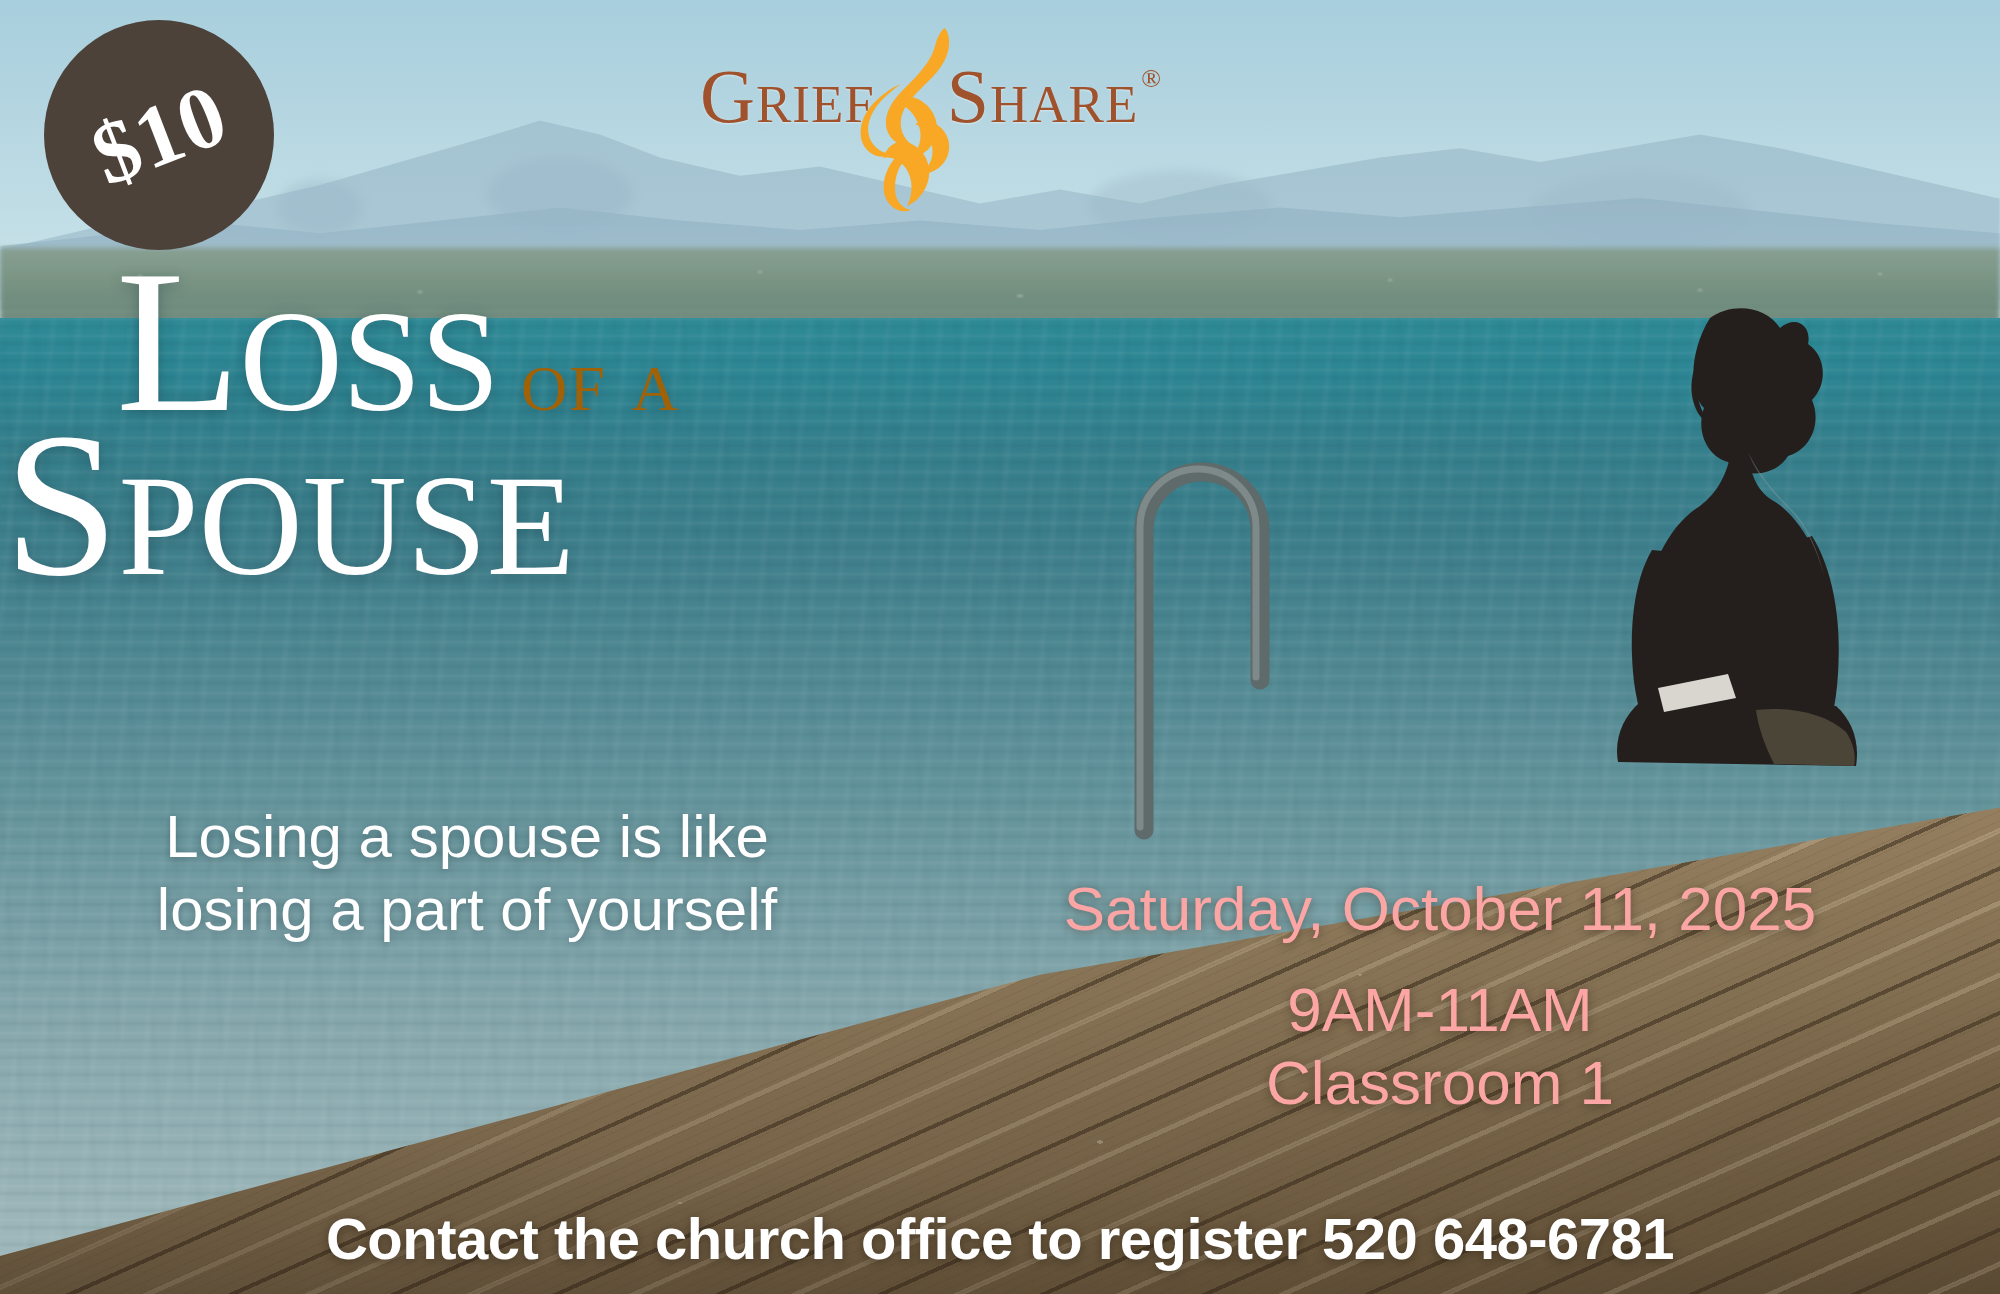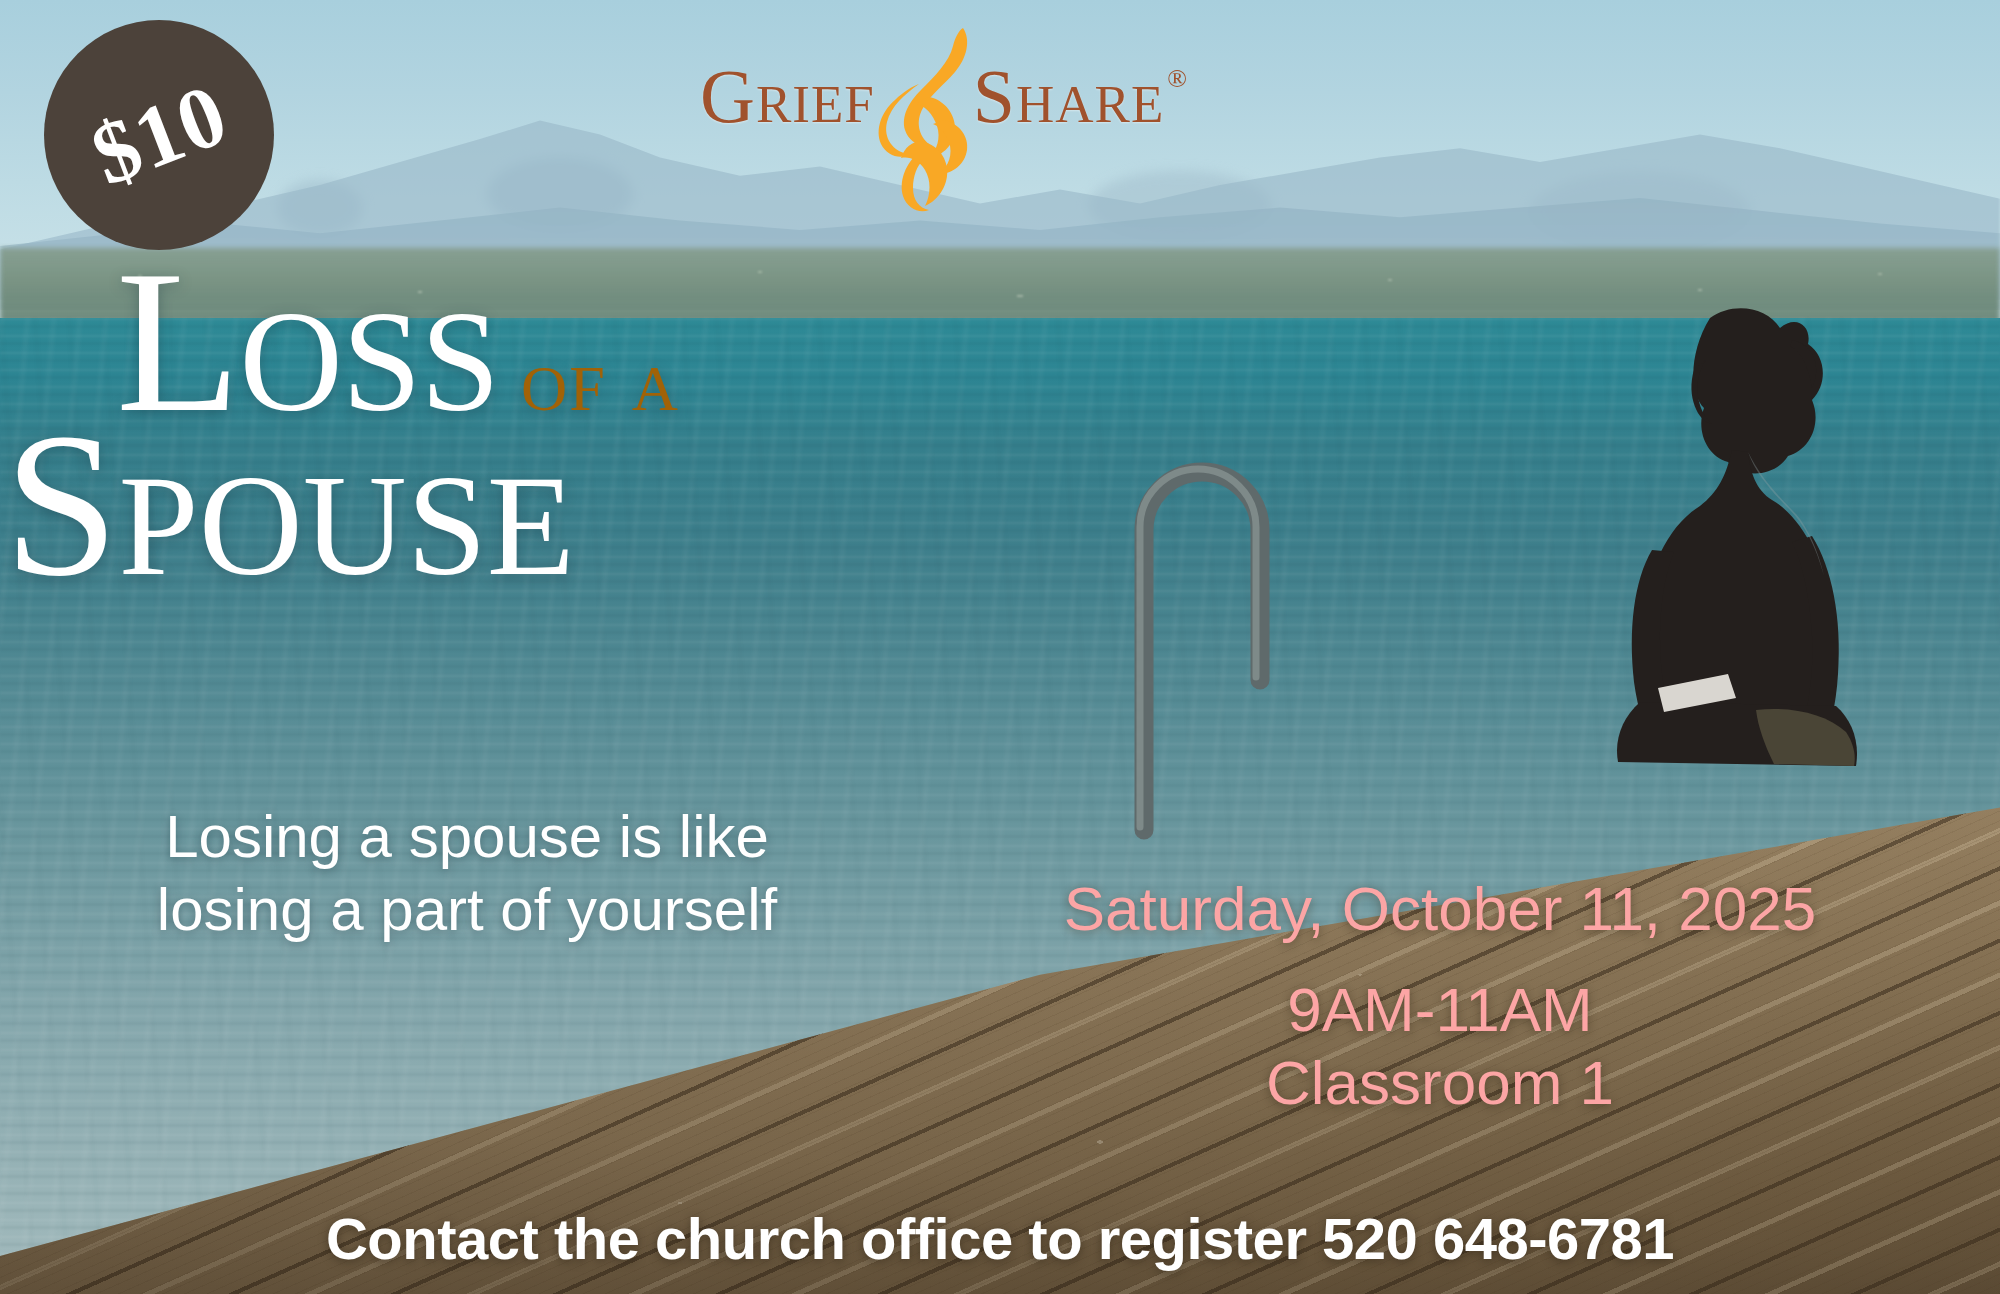--- a/index.html
+++ b/index.html
@@ -207,29 +207,29 @@
   }
   .logo-word {
     font-family:"Liberation Serif", serif;
     color:#a0522d;
     font-size:76px;
     line-height:1;
     font-variant:small-caps;
     letter-spacing:1px;
     text-shadow:0 1px 2px rgba(255,255,255,.45);
   }
-  .logo-grief { margin-right:18px; }
+  .logo-grief { margin-right:0; }
   .logo-flame {
     position:relative;
     width:104px; height:190px;
     margin:-34px -14px 0 -18px;
     z-index:3;
   }
   .logo-flame svg { display:block; }
-  .logo-share { margin-left:8px; }
+  .logo-share { margin-left:0; }
   .logo-reg {
     font-family:"Liberation Serif", serif;
     color:#a0522d;
     font-size:26px;
     line-height:1;
     margin-top:8px;
     margin-left:3px;
   }
 
   .headline { position:absolute; left:4px; top:248px; width:900px; }

